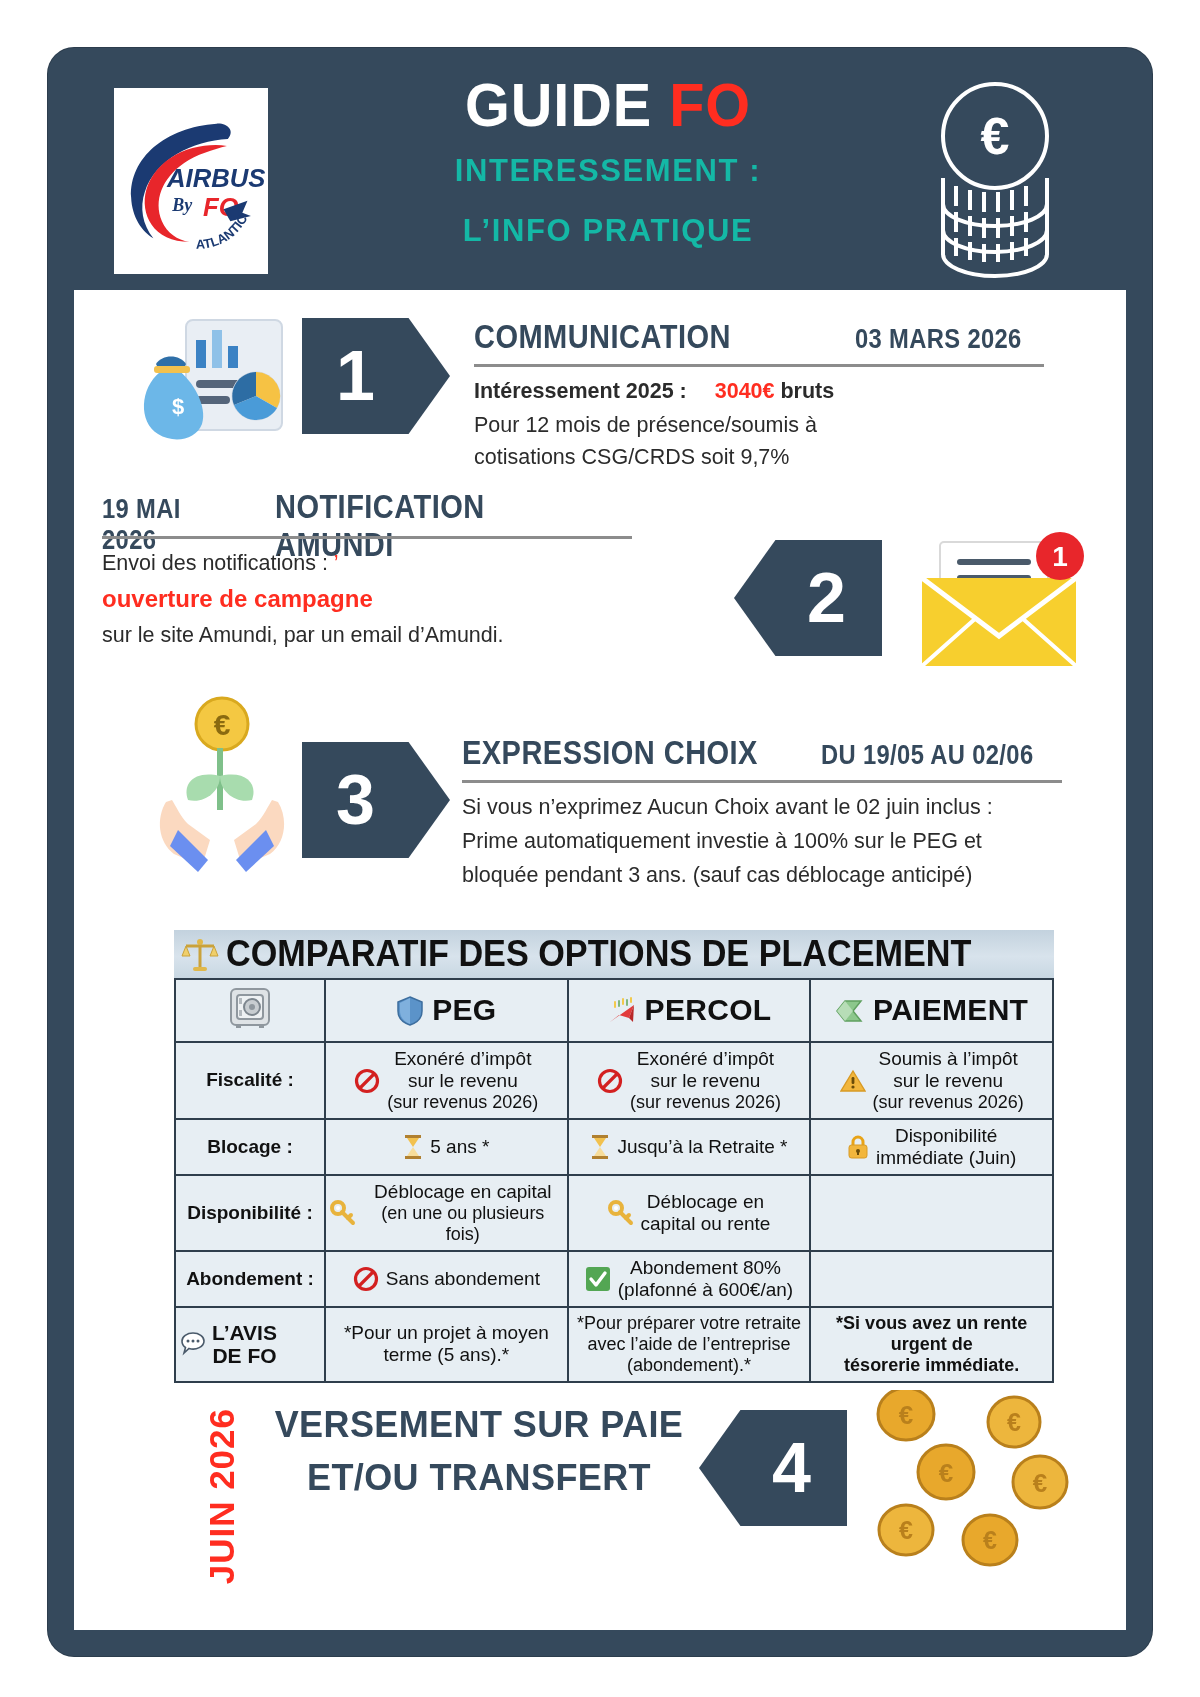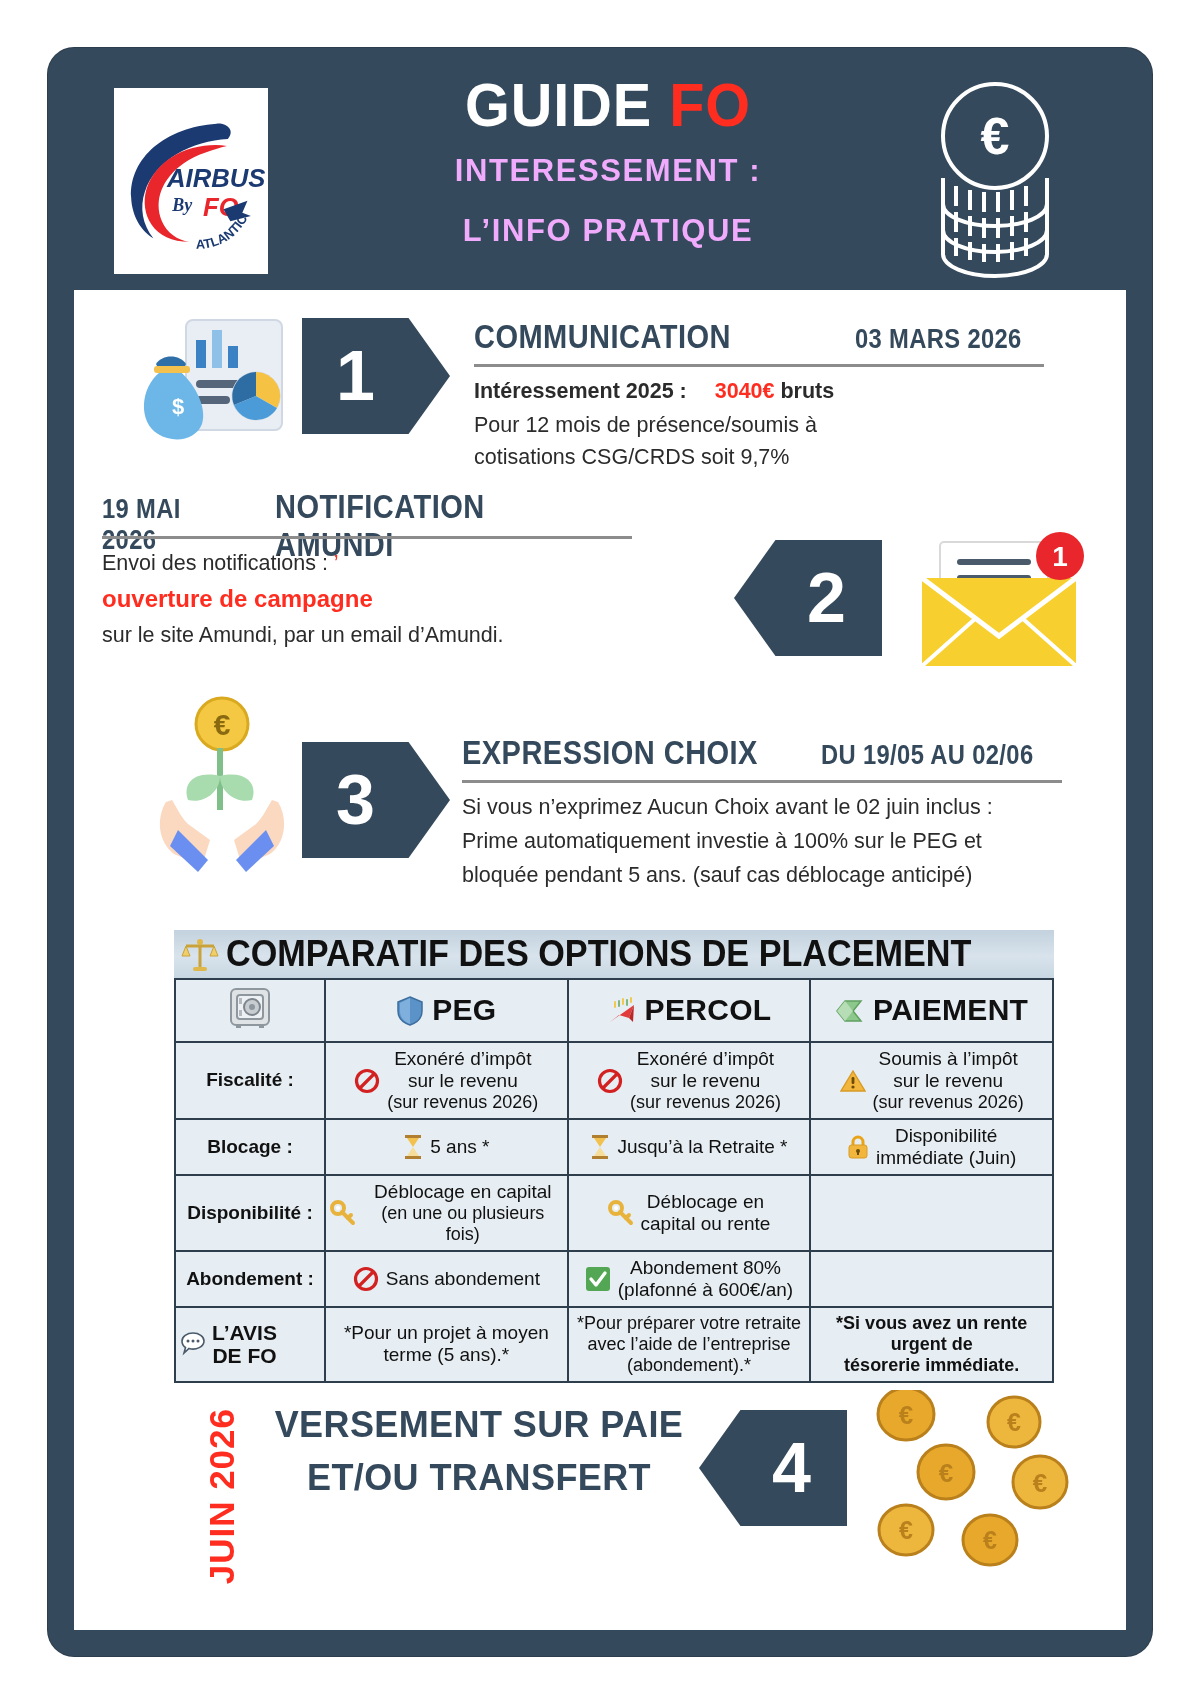--- a/index.html
+++ b/index.html
@@ -33,21 +33,21 @@
     text-align: center;
   }
   .title-main {
     font-family: "Liberation Sans Narrow", "Liberation Sans", sans-serif;
     font-size: 62px; font-weight: bold; letter-spacing: 1px;
     color: #ffffff; line-height: 1.05;
     transform: scaleX(0.93); transform-origin: center;
   }
   .title-main .fo { color: #ff2d20; }
   .title-sub {
-    font-size: 31px; font-weight: bold; color: #f0abfc;
+    font-size: 31px; font-weight: bold; color: #14b8a6;
     letter-spacing: 1.6px; line-height: 1.42; margin-top: 12px;
   }
   .coins-icon {
     position: absolute; right: 62px; top: 30px; width: 190px; height: 200px;
   }
   
   .body-card {
     position: absolute; left: 26px; top: 242px;
     width: 1052px; height: 1340px;
     background: #ffffff;
@@ -279,21 +279,21 @@
     </div>
 
     <div class="sec-head" style="left:388px; top:444px; width:600px; justify-content:space-between;">
       <span class="sec-title">EXPRESSION CHOIX</span>
       <span class="sec-date">DU 19/05 AU 02/06</span>
     </div>
     <div class="rule" style="left:388px; top:490px; width:600px;"></div>
 
     <div class="para" style="left:388px; top:502px; width:620px;">Si vous n’exprimez Aucun Choix avant le 02 juin inclus :</div>
     <div class="para" style="left:388px; top:536px; width:620px; text-align:justify;">Prime automatiquement investie à 100% sur le PEG et</div>
-    <div class="para" style="left:388px; top:570px; width:620px;">bloquée pendant 5 ans.  (sauf cas déblocage anticipé)</div>
+    <div class="para" style="left:388px; top:570px; width:620px;">bloquée pendant 3 ans.  (sauf cas déblocage anticipé)</div>
 
     <div class="tbl-wrap">
       <div class="tbl-banner">
         <svg width="40" height="40" viewBox="0 0 40 40">
           <path d="M20 6 L20 34" stroke="#caa23a" stroke-width="3"></path>
           <path d="M6 12 L34 12" stroke="#caa23a" stroke-width="3"></path>
           <circle cx="20" cy="8" r="3" fill="#e0b84a"></circle>
           <path d="M2 22 L10 22 L6 12 Z" fill="#f0cf6b" stroke="#caa23a"></path>
           <path d="M30 22 L38 22 L34 12 Z" fill="#f0cf6b" stroke="#caa23a"></path>
           <rect x="13" y="33" width="14" height="4" rx="2" fill="#e0b84a"></rect>

